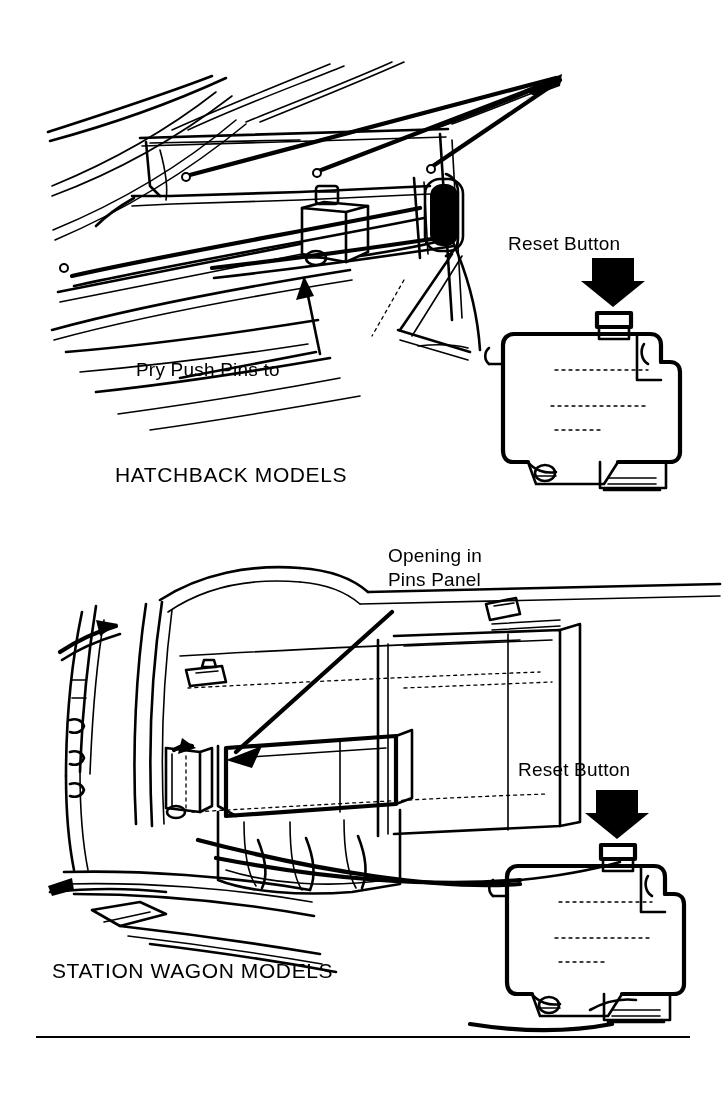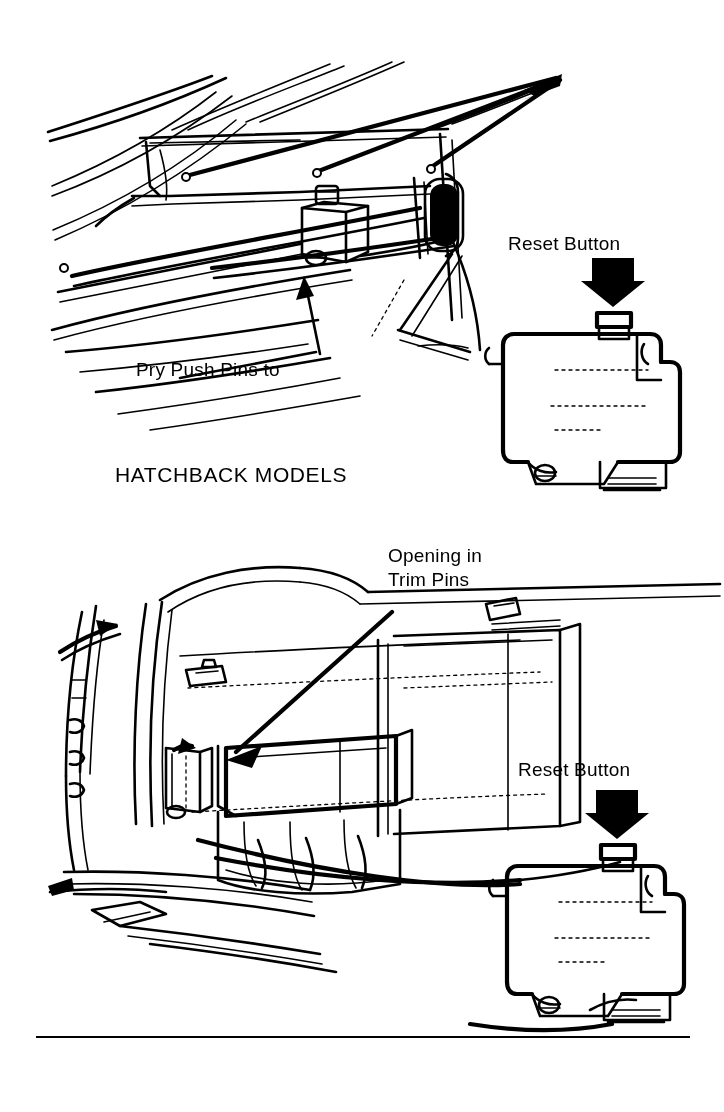--- a/index.html
+++ b/index.html
@@ -371,20 +371,21 @@
       </g>
     </svg>
   </div>
 
   <div class="caption cap-call" id="label-pry-push-pins"><span>Pry Push Pins to</span><br></div>
 
   <div class="caption cap-model" id="label-hatchback-models">HATCHBACK MODELS</div>
 
   <div class="caption cap-reset" id="label-reset-button-upper">Reset Button</div>
 
-  <div class="caption cap-call" id="label-opening-in-trim-panel"><span>Opening in</span><br><span>Trim Pins</span></div>
+  <div class="caption cap-call" id="label-opening-in-trim-panel"><span>Opening in</span><br><span>Pins Panel</span></div>
 
   <div class="caption cap-reset" id="label-reset-button-lower">Reset Button</div>
 
+  <div class="caption cap-model" id="label-station-wagon-models">STATION WAGON MODELS</div>
 
   <div id="footer-rule"></div>
 
 </div>
 
 </body></html>

